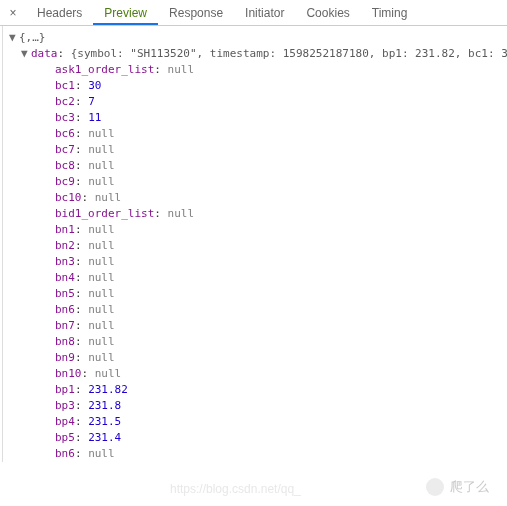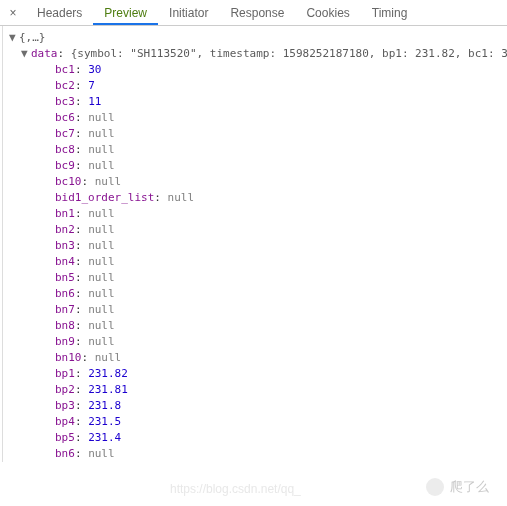--- a/index.html
+++ b/index.html
@@ -92,56 +92,56 @@
   #list { }
 </style>
 </head>
 <body>
 
 <div class="tabs">
   <span class="close-icon">×</span>
   <div id="tabbar" style="display: flex;">
       <div class="tab">Headers</div>
       <div class="tab active">Preview</div>
+      <div class="tab">Response</div>
       <div class="tab">Initiator</div>
-      <div class="tab">Response</div>
       <div class="tab">Cookies</div>
       <div class="tab">Timing</div>
     </div>
 </div>
 
 <div class="content">
   <div class="row">
     <span class="arrow">▼</span><span class="preview">{,…}</span>
   </div>
   <div class="row indent-1">
     <span class="arrow">▼</span><span class="key">data</span><span class="punct">: </span><span class="preview">{symbol: "SH113520", timestamp: 1598252187180, bp1: 231.82, bc1: 3</span>
   </div>
   <div id="list">
+      <div class="row indent-2"><span class="key">ask1_order_list</span><span class="punct">: </span><span class="null">null</span></div>
       <div class="row indent-2"><span class="key">bc1</span><span class="punct">: </span><span class="number">30</span></div>
       <div class="row indent-2"><span class="key">bc2</span><span class="punct">: </span><span class="number">7</span></div>
       <div class="row indent-2"><span class="key">bc3</span><span class="punct">: </span><span class="number">11</span></div>
       <div class="row indent-2"><span class="key">bc6</span><span class="punct">: </span><span class="null">null</span></div>
       <div class="row indent-2"><span class="key">bc7</span><span class="punct">: </span><span class="null">null</span></div>
       <div class="row indent-2"><span class="key">bc8</span><span class="punct">: </span><span class="null">null</span></div>
       <div class="row indent-2"><span class="key">bc9</span><span class="punct">: </span><span class="null">null</span></div>
       <div class="row indent-2"><span class="key">bc10</span><span class="punct">: </span><span class="null">null</span></div>
       <div class="row indent-2"><span class="key">bid1_order_list</span><span class="punct">: </span><span class="null">null</span></div>
       <div class="row indent-2"><span class="key">bn1</span><span class="punct">: </span><span class="null">null</span></div>
       <div class="row indent-2"><span class="key">bn2</span><span class="punct">: </span><span class="null">null</span></div>
       <div class="row indent-2"><span class="key">bn3</span><span class="punct">: </span><span class="null">null</span></div>
       <div class="row indent-2"><span class="key">bn4</span><span class="punct">: </span><span class="null">null</span></div>
       <div class="row indent-2"><span class="key">bn5</span><span class="punct">: </span><span class="null">null</span></div>
       <div class="row indent-2"><span class="key">bn6</span><span class="punct">: </span><span class="null">null</span></div>
       <div class="row indent-2"><span class="key">bn7</span><span class="punct">: </span><span class="null">null</span></div>
       <div class="row indent-2"><span class="key">bn8</span><span class="punct">: </span><span class="null">null</span></div>
       <div class="row indent-2"><span class="key">bn9</span><span class="punct">: </span><span class="null">null</span></div>
       <div class="row indent-2"><span class="key">bn10</span><span class="punct">: </span><span class="null">null</span></div>
       <div class="row indent-2"><span class="key">bp1</span><span class="punct">: </span><span class="number">231.82</span></div>
-      <div class="row indent-2"><span class="key">bp2</span><span class="punct">: </span><span class="number">231.81</span></div>
       <div class="row indent-2"><span class="key">bp3</span><span class="punct">: </span><span class="number">231.8</span></div>
       <div class="row indent-2"><span class="key">bp4</span><span class="punct">: </span><span class="number">231.5</span></div>
       <div class="row indent-2"><span class="key">bp5</span><span class="punct">: </span><span class="number">231.4</span></div>
       <div class="row indent-2"><span class="key">bn6</span><span class="punct">: </span><span class="null">null</span></div>
     </div>
 </div>
 
 <div class="watermark-url">https://blog.csdn.net/qq_</div>
 <div class="watermark">
   <span class="wm-icon"></span>

